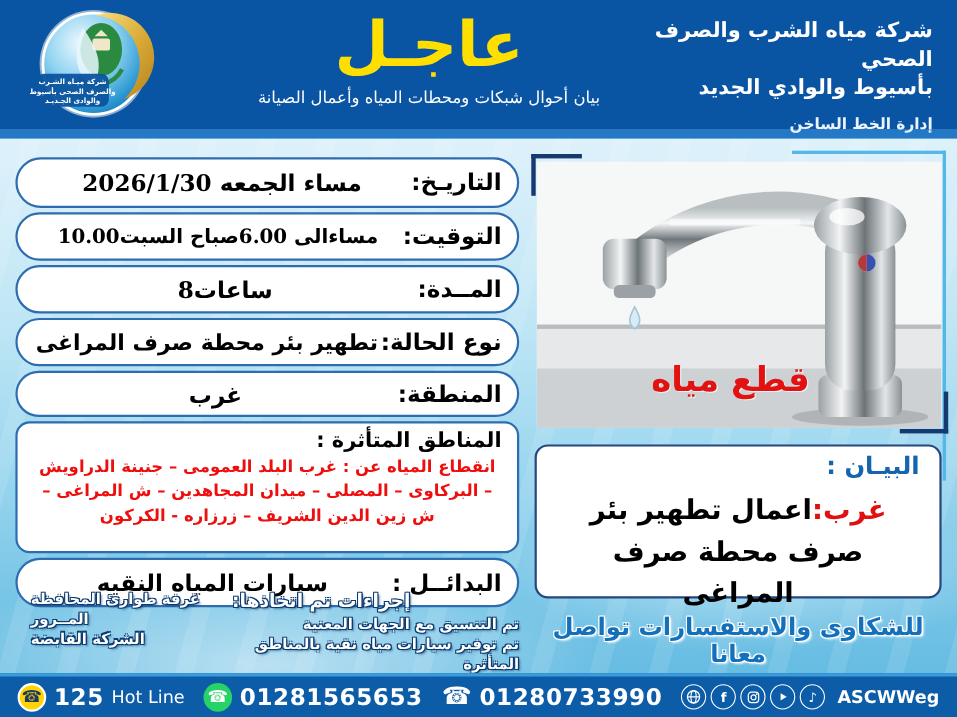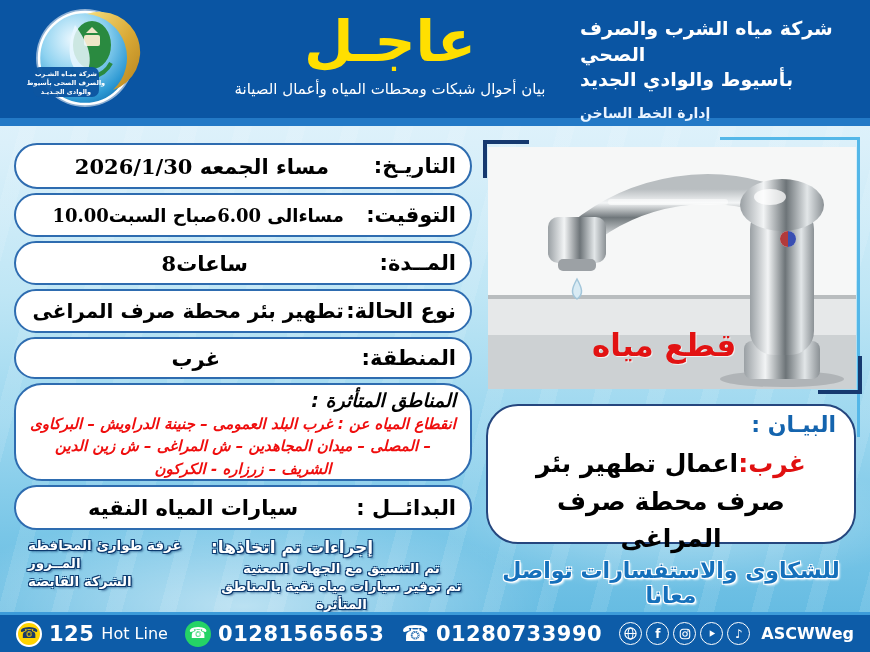--- a/index.html
+++ b/index.html
@@ -12,64 +12,64 @@
       radial-gradient(ellipse 45% 18% at 78% 80%, rgba(255,255,255,.38), rgba(255,255,255,0) 60%),
       linear-gradient(180deg,#ecf8fd 0%,#dbf0fa 22%,#bfe6f5 45%,#9cd7ef 65%,#79c6e7 82%,#5db7e0 100%);
   }
   
   .header{position:absolute;left:0;top:0;width:870px;height:118px;background:#0a55a3;}
   .header-strip{position:absolute;left:0;top:118px;width:870px;height:8px;background:#2379c6;}
   .logo{position:absolute;left:16px;top:5px;width:138px;height:110px;}
   .urgent-wrap{position:absolute;left:205px;top:4px;width:370px;text-align:center;}
   .urgent{font-size:57px;font-weight:bold;color:#ffdf00;line-height:1.3;}
   .subtitle{font-size:15px;font-weight:normal;color:#ffffff;margin-top:2px;}
-  .company{position:absolute;right:10px;top:16px;width:280px;text-align:left;color:#fff;}
+  .company{position:absolute;right:22px;top:16px;width:280px;text-align:right;color:#fff;}
   .company .l1,.company .l2{font-size:19px;font-weight:bold;line-height:1.35;}
   .company .dept{font-size:14px;font-weight:bold;margin-top:12px;color:#eaf4ff;}
   
   .left-col{position:absolute;left:14px;top:143px;width:458px;display:flex;flex-direction:column;gap:4px;direction:rtl;}
   .pill{
     background:#ffffff;border:2px solid #2e6cb0;border-radius:23px;
     display:flex;align-items:center;padding:0 14px;box-sizing:border-box;
   }
   .pill .lbl{font-size:21px;font-weight:bold;color:#000;white-space:nowrap;}
   .pill .val{flex:1;text-align:center;font-size:21px;font-weight:bold;color:#000;
     font-family:"DejaVu Serif","DejaVu Sans",serif;}
   .r1{height:46px;} .r2{height:44px;} .r2 .val{font-size:18px;}
   .r3{height:44px;} .r4{height:44px;} .r4 .val{font-size:20px;}
   .r5{height:42px;}
-  .affected{height:98px;border-radius:28px;background:#fff;border:2px solid #2e6cb0;
-    padding:4px 14px;box-sizing:border-box;text-align:center;font-style:italic;}
+  .affected{height:120px;border-radius:13px;background:#fff;border:2px solid #2e6cb0;
+    padding:4px 14px;box-sizing:border-box;text-align:center;}
   .affected .ttl{font-size:19px;font-weight:bold;color:#000;text-align:right;line-height:1.2;}
   .affected .txt{font-size:15px;font-weight:bold;color:#ef0e0e;line-height:1.5;margin-top:1px;}
   .alts{height:45px;}
   .alts .val{font-size:21px;}
   
   .info{position:absolute;left:14px;top:537px;width:458px;display:flex;direction:rtl;}
   .outline-txt{color:#ffffff;
     text-shadow:-1px -1px 0 #0c3a6f,1px -1px 0 #0c3a6f,-1px 1px 0 #0c3a6f,1px 1px 0 #0c3a6f,2px 2px 2px rgba(12,58,111,.55);}
   .info .col-proc{width:57%;}
   .info .col-not{width:43%;padding-left:8px;box-sizing:border-box;}
   .info h3{margin:0 0 3px 0;font-size:17px;font-weight:bold;text-align:left;}
   .info ul{margin:0;padding:0;list-style:none;}
-  .info li{font-size:13.5px;font-weight:bold;text-align:center;line-height:1.32;}
+  .info li{font-size:13.5px;font-weight:bold;line-height:1.32;}
   .info .col-not li{text-align:left;padding-left:6px;}
   .info .col-not h3{text-align:left;padding-left:30px;}
   
   .photo{position:absolute;left:488px;top:147px;width:368px;height:242px;background:#f6f7f7;overflow:hidden;}
   .photo-overlay{position:absolute;left:104px;bottom:26px;font-size:31px;font-weight:bold;color:#e21212;
     text-shadow:1px 1px 0 rgba(255,255,255,.7);}
   .corner-tl{position:absolute;left:483px;top:140px;width:42px;height:34px;
     border-left:4px solid #16396f;border-top:4px solid #16396f;}
   .corner-br{position:absolute;left:818px;top:356px;width:40px;height:34px;
     border-right:4px solid #16396f;border-bottom:4px solid #16396f;}
   .lightline-top{position:absolute;left:720px;top:137px;width:140px;height:3px;background:#54b7e8;}
   .lightline-right{position:absolute;left:857px;top:137px;width:3px;height:300px;background:#54b7e8;}
   .statement{position:absolute;left:486px;top:404px;width:370px;height:140px;background:#fff;
-    border:2px solid #25467e;border-radius:32px;box-sizing:border-box;direction:rtl;padding:6px 18px;}
+    border:2px solid #25467e;border-radius:12px;box-sizing:border-box;direction:rtl;padding:6px 18px;}
   .statement .ttl{font-size:22px;font-weight:bold;color:#1464ae;text-align:right;}
   .statement .body{margin-top:8px;text-align:center;font-size:25px;font-weight:bold;color:#000;line-height:1.5;}
   .statement .region{color:#e01010;}
   .tagline{position:absolute;left:485px;top:558px;width:372px;text-align:center;
     font-size:22px;font-weight:bold;color:#1570bb;
     text-shadow:-1px -1px 0 #fff,1px -1px 0 #fff,-1px 1px 0 #fff,1px 1px 0 #fff,2px 2px 2px rgba(255,255,255,.8);}
   
   .bottombar{position:absolute;left:0;top:612px;width:870px;height:40px;background:#0d5ca8;
     border-top:3px solid #3c9bd9;box-sizing:border-box;
     display:flex;align-items:center;justify-content:space-between;padding:0 16px;color:#fff;direction:ltr;}

